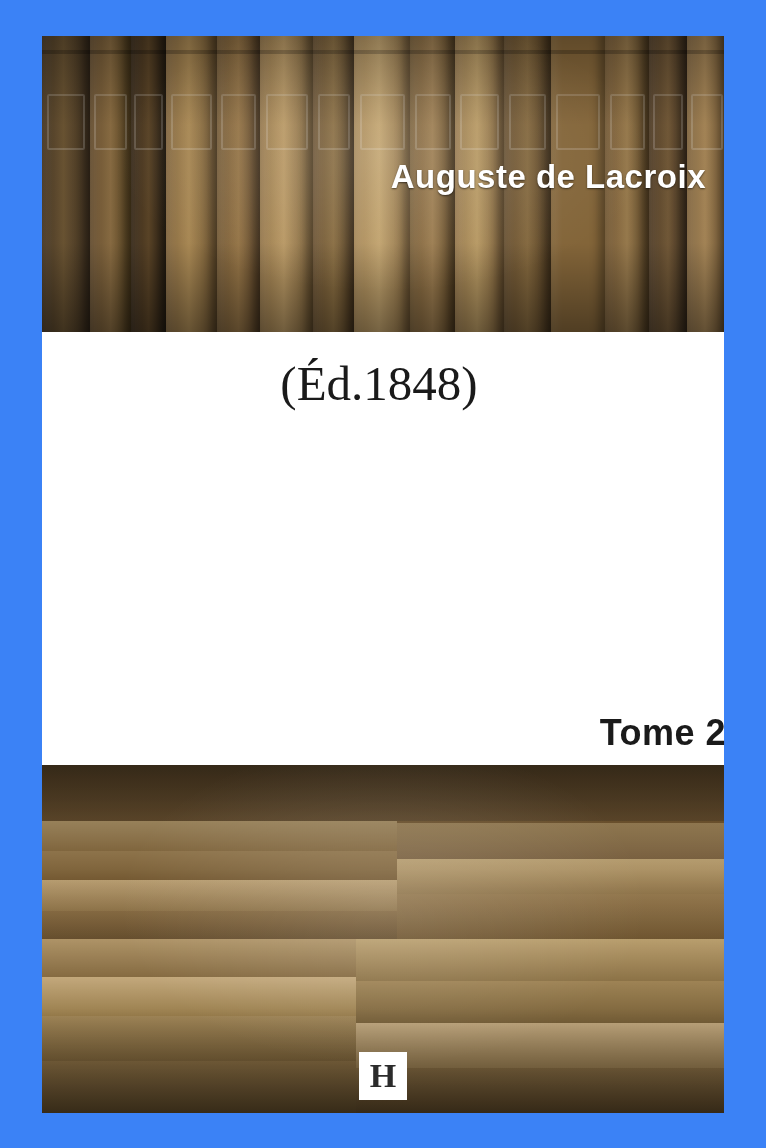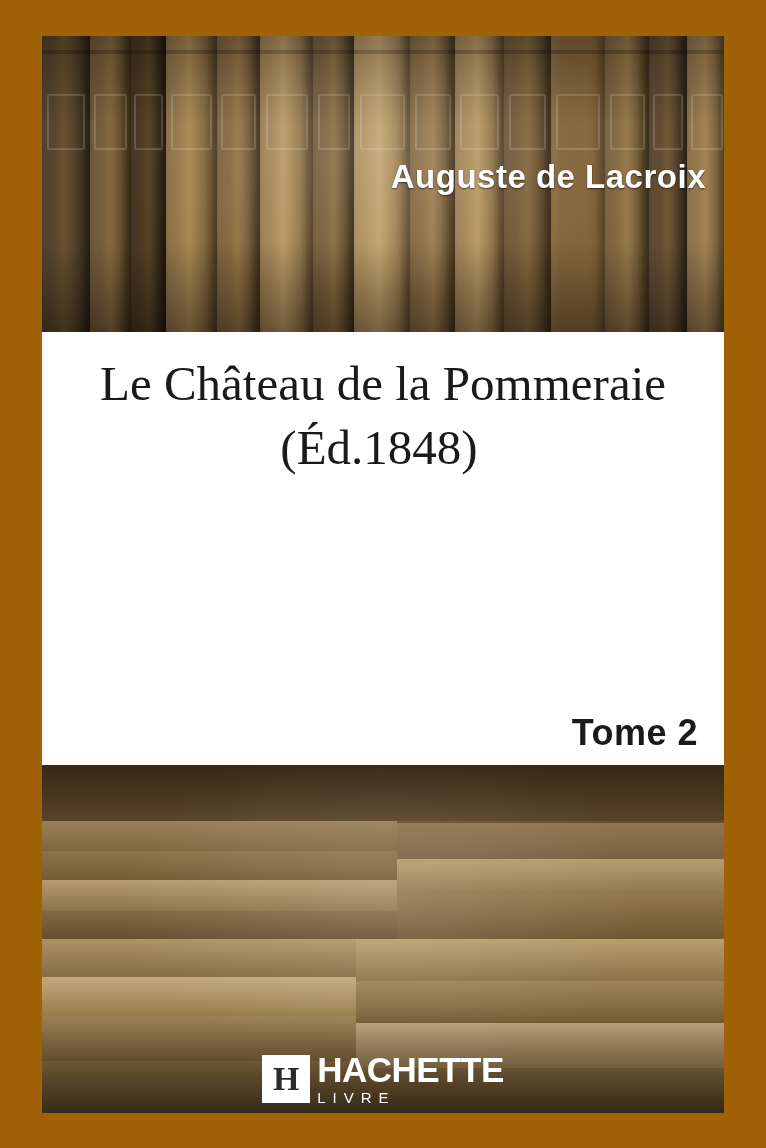--- a/index.html
+++ b/index.html
@@ -11,21 +11,21 @@
     width: 766px;
     height: 1148px;
     overflow: hidden;
     font-family: "Liberation Sans", sans-serif;
   }
 
   .cover {
     position: relative;
     width: 766px;
     height: 1148px;
-    background: #a16207;
+    background: #3b82f6;
     box-sizing: border-box;
   }
 
   
   .photo-top {
     position: absolute;
     left: 42px;
     top: 36px;
     width: 682px;
     height: 296px;
@@ -86,21 +86,21 @@
   }
   .title .line2 {
     display: block;
     text-align: center;
     padding-right: 8px;
   }
 
   
   .tome {
     position: absolute;
-    right: 68px;
+    right: 40px;
     top: 712px;
     font-family: "Liberation Sans", sans-serif;
     font-weight: bold;
     font-size: 36px;
     color: #1a1a1a;
     letter-spacing: 0.5px;
   }
 
   
   .logos {
@@ -227,21 +227,20 @@
       <div class="spine" style="left:94.6%;width:5.8%;  background:linear-gradient(90deg,#8a6d45,#ab8a5a 45%,#6a5130);"></div>
       <div class="vignette"></div>
     </div>
   </div>
 
   <div class="author">Auguste de Lacroix</div>
 
   <div class="white-panel"></div>
 
   <div class="title">
-    <span>Le Château de la Pommeraie</span>
     <span class="line2">(Éd.1848)</span>
   </div>
 
   <div class="tome">Tome 2</div>
 
   <div class="photo-bottom">
     <div class="shelf">
 
       <div class="shelf-row" style="top:0%; height:16%; background:linear-gradient(180deg,#4c3a22,#6a5130);"></div>
 
@@ -267,21 +266,17 @@
         <div style="position:absolute;left:46%;width:54%;top:48%;height:26%;background:linear-gradient(180deg,#cbb084,#9a7f52);border-bottom:3px solid rgba(0,0,0,0.28);"></div>
         <div style="position:absolute;left:46%;width:54%;top:74%;height:26%;background:linear-gradient(180deg,#8a6f45,#5c4728);"></div>
       </div>
 
       <div class="vignette"></div>
     </div>
 
     <div class="logos" style="position:absolute; left:-42px; top:287px;">
       <div class="hachette">
         <div class="hachette-mark">H</div>
-        <div class="hachette-words">
-          <span class="w1">HACHETTE</span>
-          <span class="w2">LIVRE</span>
-        </div>
       </div>
     </div>
   </div>
 
 </div>
 
 </body></html>

